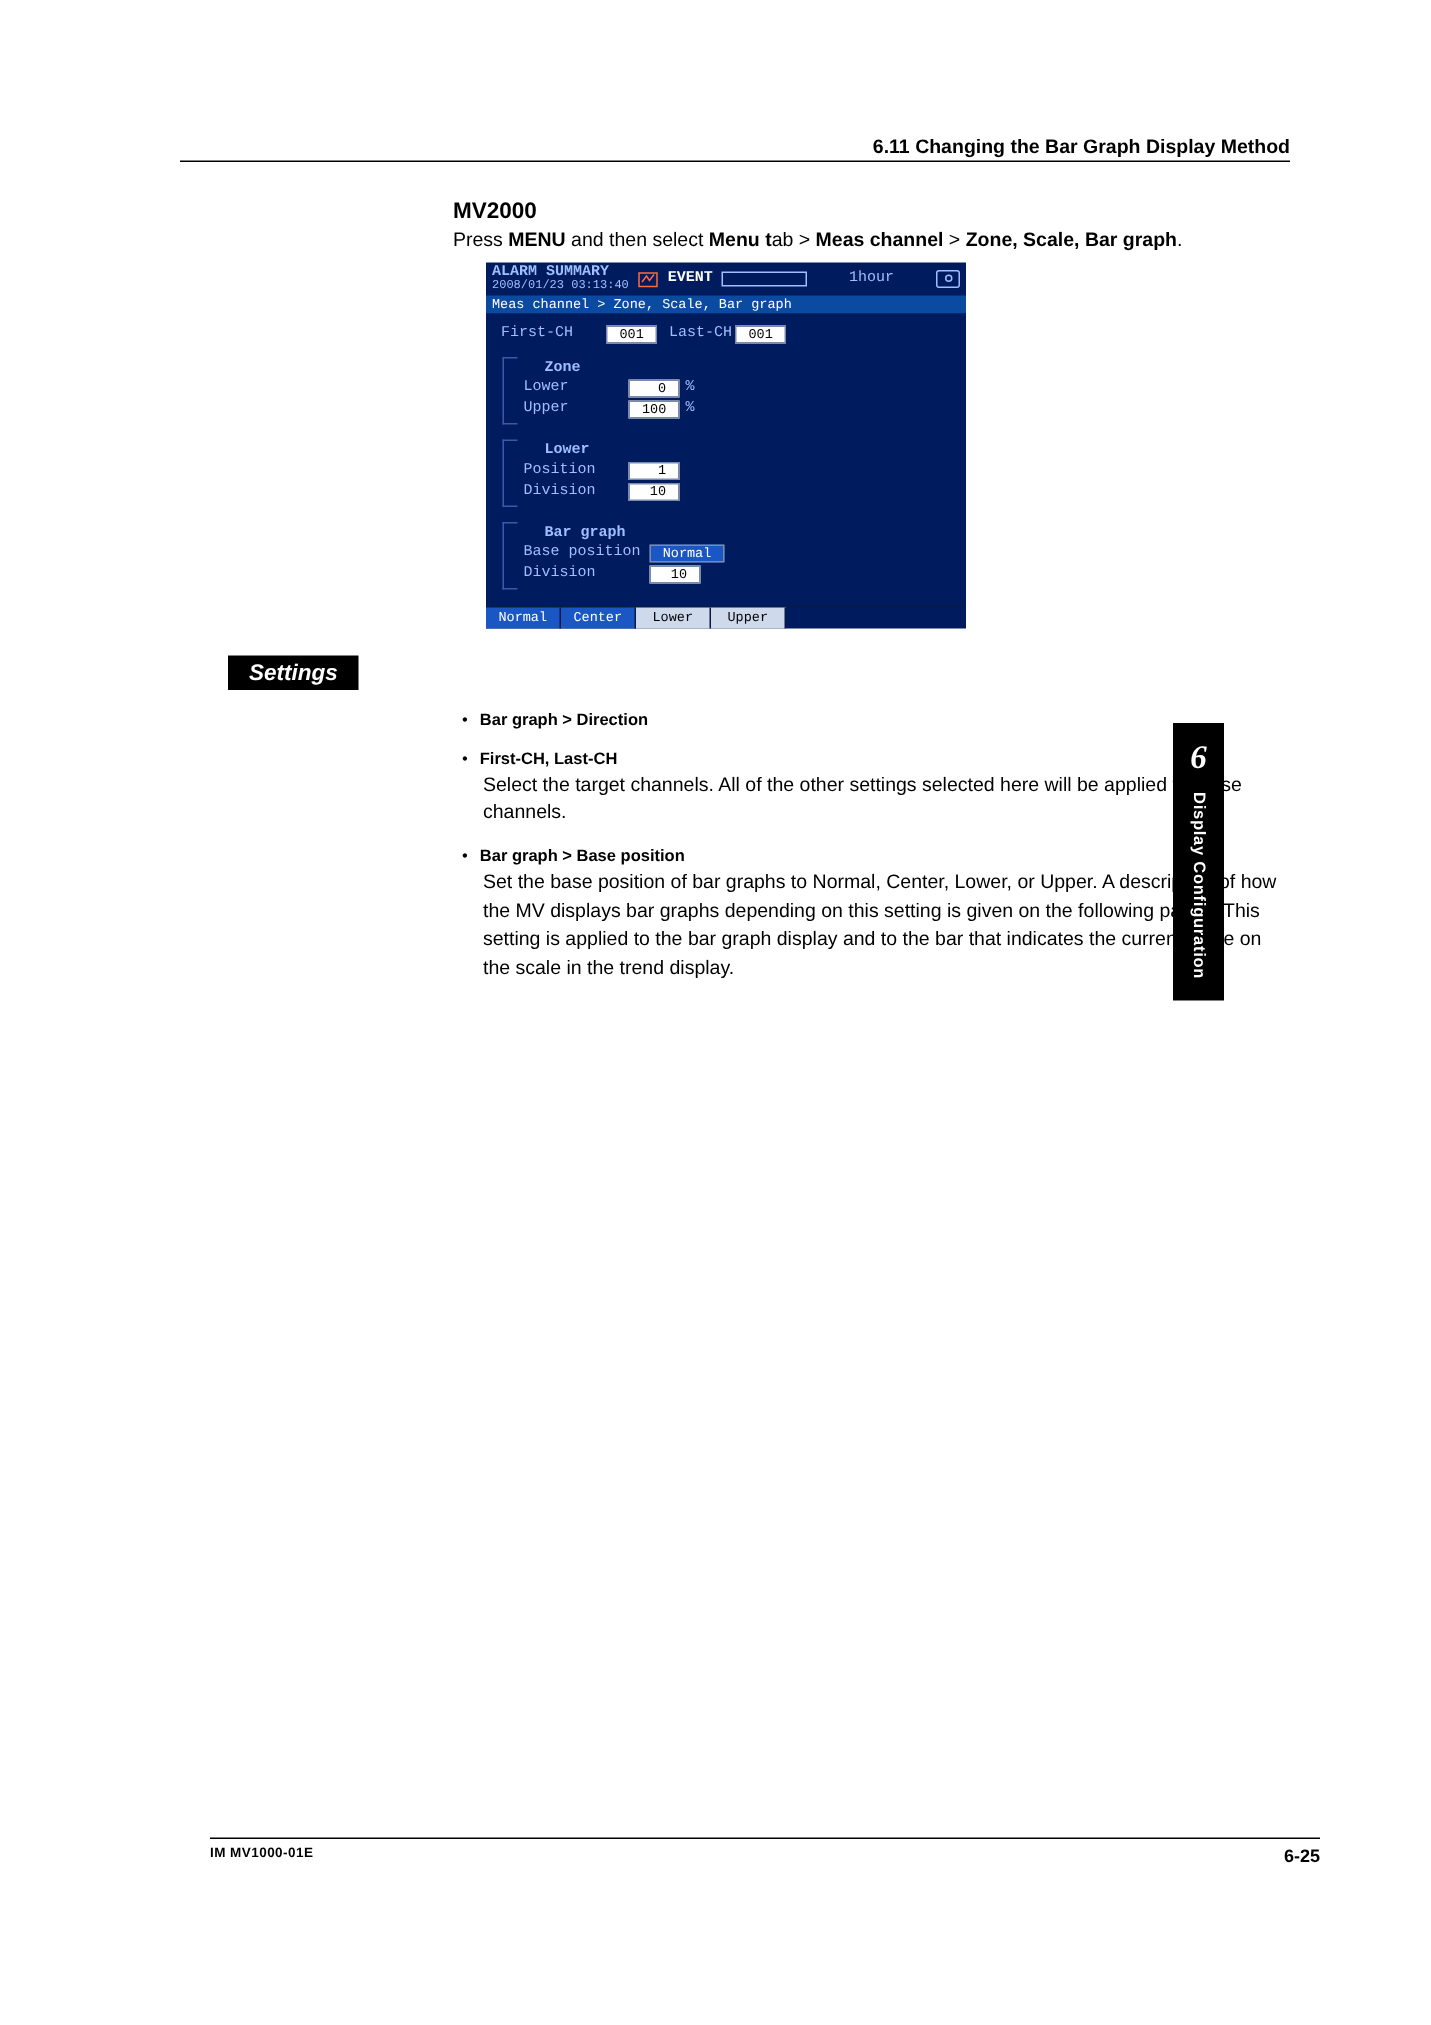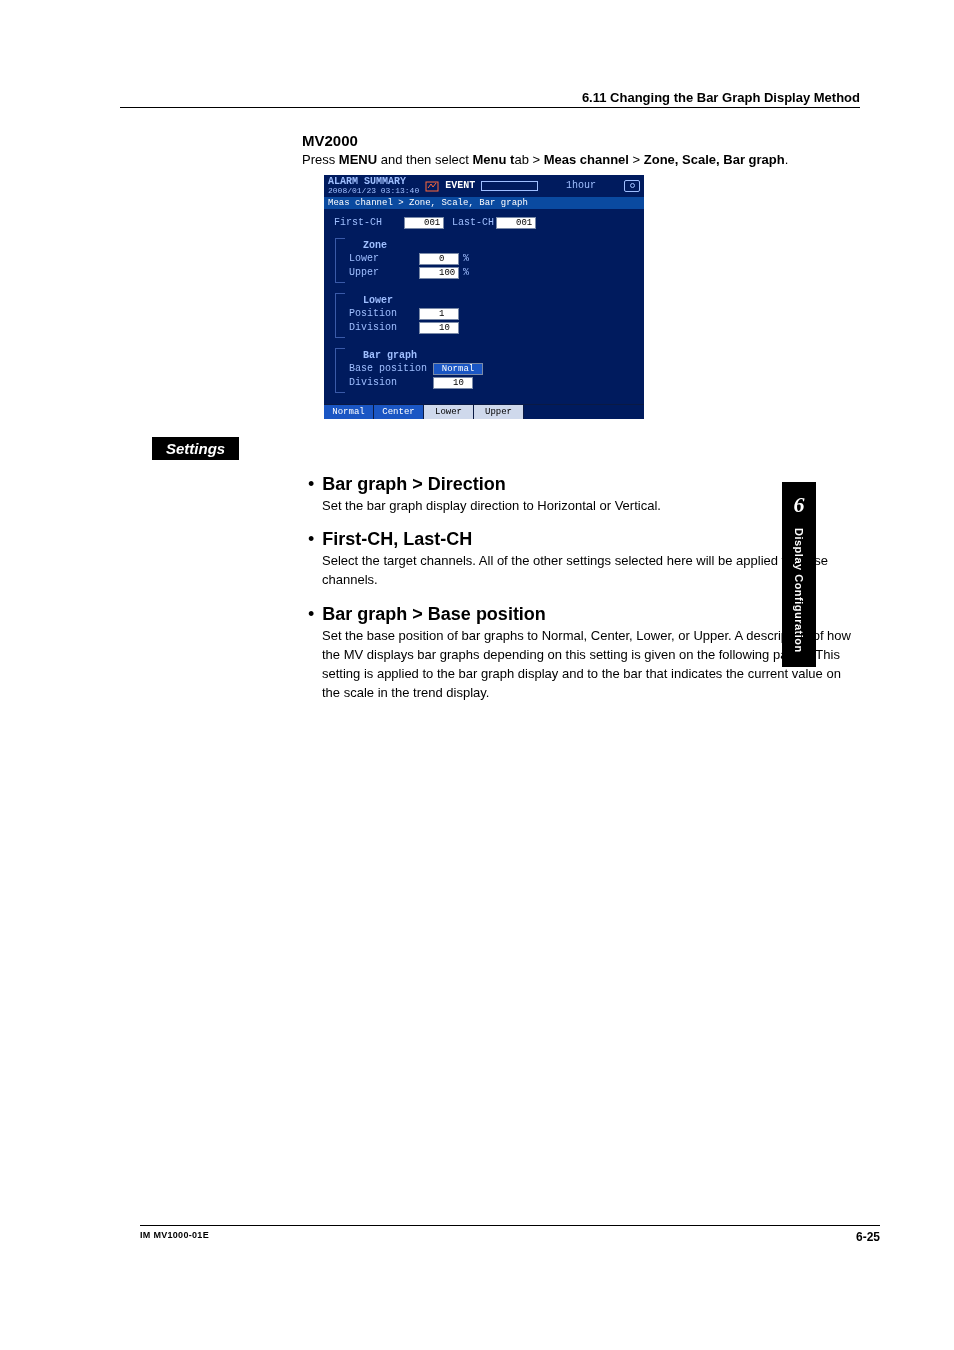--- a/index.html
+++ b/index.html
@@ -20,38 +20,38 @@
   .ds-title .evlabel { color:#fff; font-weight:bold; }
   .ds-title .evbar { flex:1; height:10px; border:1px solid #9fbfff; background:#001b5e; }
   .ds-title .hr { color:#9fbfff; margin: 0 22px; }
   .ds-title .cam { width:16px; height:12px; border:1px solid #9fbfff; border-radius:2px; display:flex; align-items:center; justify-content:center; }
   .ds-title .cam span{ width:5px; height:5px; border:1px solid #9fbfff; border-radius:50%; display:block;}
   .ds-crumb { background:#0a4aa0; color:#fff; padding:1px 4px; font-size:9px; }
   .ds-body { background:#001b5e; padding:6px 10px 10px 10px; color:#9fbfff; }
   .ds-row { display:flex; align-items:center; margin:2px 0; }
   .ds-row .lab { width:70px; }
   .ds-row .lab2 { width:44px; margin-left:8px; }
-  .ds-field { background:#fff; color:#000; border:1px solid #7a8aa8; width:34px; padding:0 19px; text-align:right; font-size:9px; }
+  .ds-field { background:#fff; color:#000; border:1px solid #7a8aa8; width:34px; padding:0 8px; text-align:right; font-size:9px; }
   .ds-field-sel { background:#1a56c4; color:#fff; border:1px solid #7a8aa8; width:50px; padding:0 2px; text-align:center; font-size:9px; }
   .ds-unit{ margin-left:4px; }
   .ds-group { border:1px solid transparent; margin-top:8px; position:relative; padding:6px 0 2px 0;}
   .ds-group .gl { position:absolute; left:0; top:0; bottom:0; width:1px; background:#3a5aa8;}
   .ds-group .gtop{ position:absolute; left:0; top:0; width:10px; height:1px; background:#3a5aa8;}
   .ds-group .gbot{ position:absolute; left:0; bottom:0; width:10px; height:1px; background:#3a5aa8;}
   .ds-group .gtitle{ font-weight:bold; margin-left:28px; margin-top:-4px; }
   .ds-in { padding-left:14px; }
   .ds-btns { display:flex; border-top:1px solid #0a1a44; }
   .ds-btn { flex:0 0 auto; width:50px; text-align:center; font-size:9px; padding:2px 0; border-right:1px solid #0a1a44; }
   .ds-btn.sel { background:#1a56c4; color:#fff; }
   .ds-btn.un { background:#cfd9ec; color:#000; }
 
   .settings-label { display:inline-block; background:#000; color:#fff; font-weight:bold; font-style:italic; font-size:15px; padding:3px 14px; margin-bottom:14px; margin-left:32px; }
   .bullets { margin-left:188px; }
   .bullet { margin-bottom:14px; }
-  .bullet .bh { font-weight:bold; font-size:18px; }
+  .bullet .bh { font-weight:bold; font-size:11px; }
   .bullet .bh::before { content:"\2022"; font-weight:normal; margin-right:8px; }
   .bullet p { font-size:13px; line-height:1.45; margin-left:14px; margin-top:2px; }
 
   .tab { position:absolute; right:0; top:482px; width:34px; }
   .tab .bigtab { background:#000; color:#fff; text-align:center; padding:10px 0 14px 0; }
   .tab .bigtab .num { font-size:22px; font-weight:bold; font-family: Georgia, 'Times New Roman', serif; font-style: italic; }
   .tab .bigtab .vt { writing-mode: vertical-rl; font-size:11px; font-weight:bold; margin:10px auto 0 auto; letter-spacing:0.5px; }
 
   .footer { position:absolute; left:120px; bottom:106px; width:740px; border-top:1px solid #000; padding-top:4px; display:flex; justify-content:space-between;margin-left:20px; }
   .footer .fleft { font-size:9px; font-weight:bold; letter-spacing:0.3px; }
@@ -158,21 +158,20 @@
           <div class="ds-btn un">Upper</div>
         </div>
       </div>
     </div>
 
     <div class="settings-label">Settings</div>
 
     <div class="bullets">
       <div class="bullet">
         <div class="bh">Bar graph &gt; Direction</div>
-        <p>Set the bar graph display direction to Horizontal or Vertical.</p>
       </div>
       <div class="bullet">
         <div class="bh">First-CH, Last-CH</div>
         <p>Select the target channels. All of the other settings selected here will be applied to these channels.</p>
       </div>
       <div class="bullet">
         <div class="bh">Bar graph &gt; Base position</div>
         <p>Set the base position of bar graphs to Normal, Center, Lower, or Upper. A description of how the MV displays bar graphs depending on this setting is given on the following pages. This setting is applied to the bar graph display and to the bar that indicates the current value on the scale in the trend display.</p>
       </div>
     </div>

